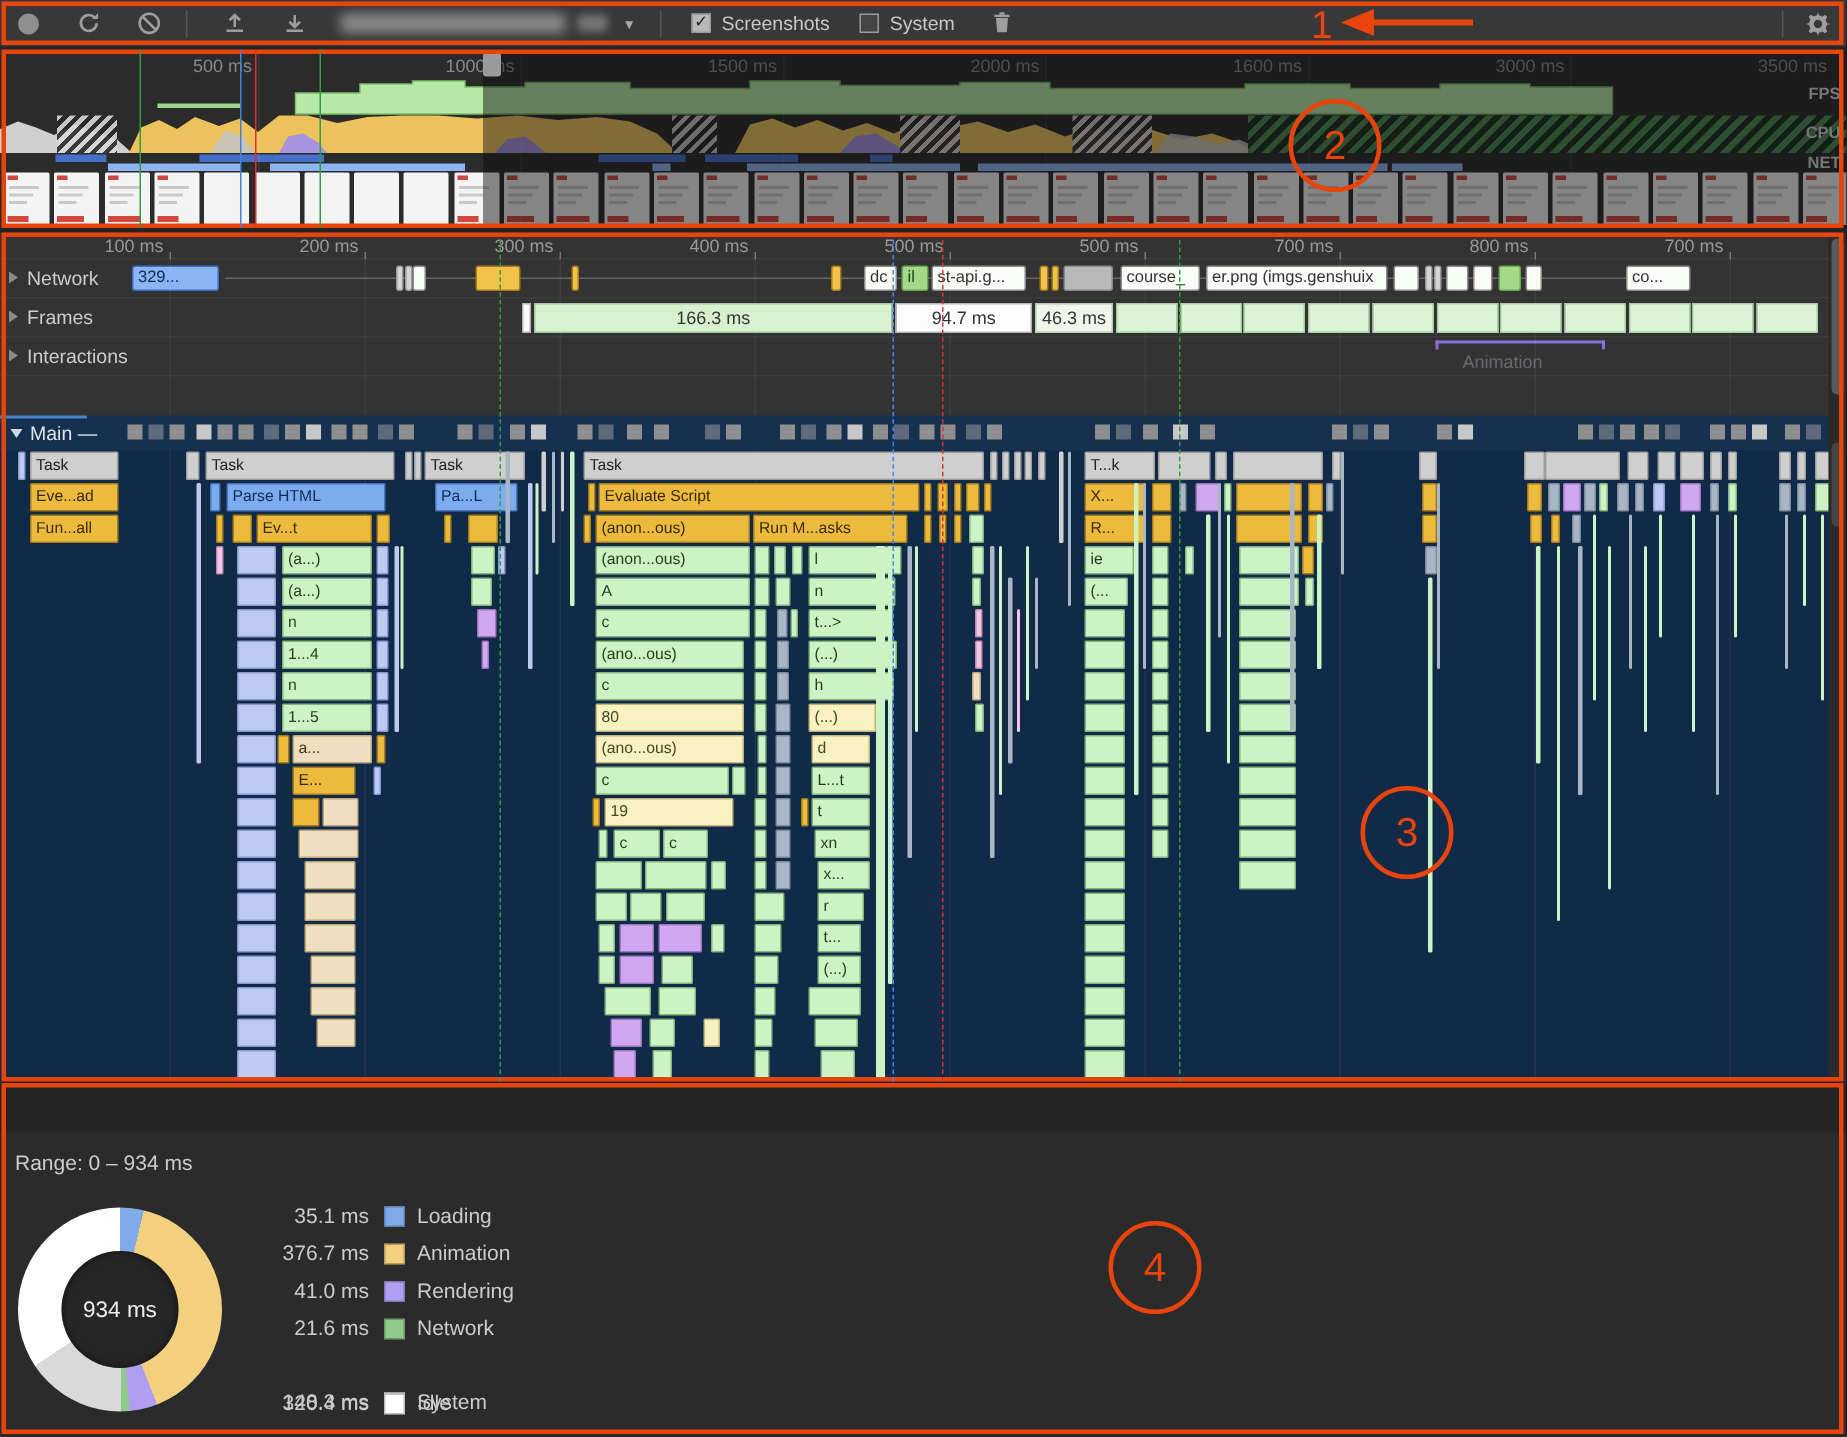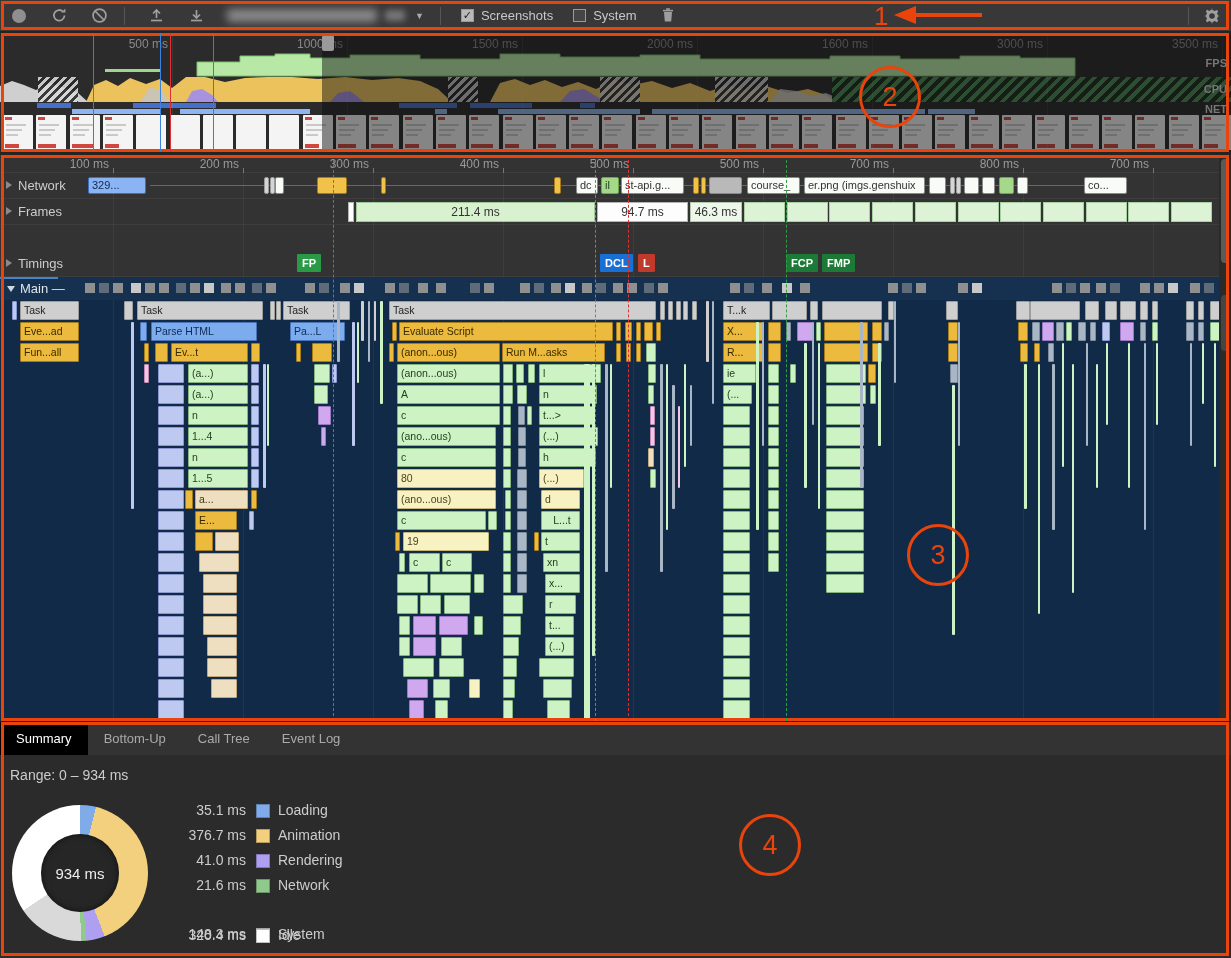--- a/index.html
+++ b/index.html
@@ -474,45 +474,42 @@
           <div class="net-item" style="left: 999px; width: 15px; background: rgb(165, 217, 138); border-color: rgb(106, 168, 79); color: rgb(30, 61, 28);"></div>
           <div class="net-item" style="left: 1017px; width: 11px; background: rgb(248, 251, 246); border-color: rgb(138, 138, 138); color: rgb(51, 51, 51);"></div>
           <div class="net-item" style="left: 1084px; width: 43px; background: rgb(248, 251, 246); border-color: rgb(138, 138, 138); color: rgb(51, 51, 51);">co...</div>
         </div>
     </div>
     <div class="trk-row" style="top:44px">
       <span class="trk-tri"></span>
       <span class="trk-label">Frames</span>
       <div id="frame-items" style="position:absolute;left:0;top:0;width:1231px;height:26px">
           <div class="frame-item" style="left: 348px; width: 6px; background: rgb(253, 253, 253); border-color: rgb(181, 181, 181);"></div>
-          <div class="frame-item" style="left: 356px; width: 239px; background: rgb(216, 242, 208); border-color: rgb(159, 199, 154);">211.4 ms</div>
+          <div class="frame-item" style="left: 356px; width: 239px; background: rgb(216, 242, 208); border-color: rgb(159, 199, 154);">166.3 ms</div>
           <div class="frame-item" style="left: 597px; width: 91px; background: rgb(253, 253, 253); border-color: rgb(181, 181, 181);">94.7 ms</div>
           <div class="frame-item" style="left: 690px; width: 52px; background: rgb(238, 248, 234); border-color: rgb(181, 201, 176);">46.3 ms</div>
           <div class="frame-item" style="left: 744px; width: 41px; background: rgb(221, 243, 214); border-color: rgb(168, 205, 162);"></div>
           <div class="frame-item" style="left: 786.7px; width: 41px; background: rgb(221, 243, 214); border-color: rgb(168, 205, 162);"></div>
           <div class="frame-item" style="left: 829.4px; width: 41px; background: rgb(221, 243, 214); border-color: rgb(168, 205, 162);"></div>
           <div class="frame-item" style="left: 872.1px; width: 41px; background: rgb(221, 243, 214); border-color: rgb(168, 205, 162);"></div>
           <div class="frame-item" style="left: 914.8px; width: 41px; background: rgb(221, 243, 214); border-color: rgb(168, 205, 162);"></div>
           <div class="frame-item" style="left: 957.5px; width: 41px; background: rgb(221, 243, 214); border-color: rgb(168, 205, 162);"></div>
           <div class="frame-item" style="left: 1000.2px; width: 41px; background: rgb(221, 243, 214); border-color: rgb(168, 205, 162);"></div>
           <div class="frame-item" style="left: 1042.9px; width: 41px; background: rgb(221, 243, 214); border-color: rgb(168, 205, 162);"></div>
           <div class="frame-item" style="left: 1085.6px; width: 41px; background: rgb(221, 243, 214); border-color: rgb(168, 205, 162);"></div>
           <div class="frame-item" style="left: 1128.3px; width: 41px; background: rgb(221, 243, 214); border-color: rgb(168, 205, 162);"></div>
           <div class="frame-item" style="left: 1171px; width: 41px; background: rgb(221, 243, 214); border-color: rgb(168, 205, 162);"></div>
         </div>
     </div>
-    <div class="trk-row" style="top:96px">
+    <div class="trk-row" style="top:70px">
       <span class="trk-tri"></span>
-      <span class="trk-label">Timings</span>
-      <div id="timing-items" style="position:absolute;left:0;top:0;width:1231px;height:26px">
-          <div class="badge" style="left: 297px; background: rgb(42, 154, 71);">FP</div>
-          <div class="badge" style="left: 600px; background: rgb(26, 111, 212);">DCL</div>
-          <div class="badge" style="left: 638px; background: rgb(192, 57, 43);">L</div>
-          <div class="badge" style="left: 786px; background: rgb(29, 122, 54);">FCP</div>
-          <div class="badge" style="left: 822px; background: rgb(29, 122, 54);">FMP</div>
+      <span class="trk-label">Interactions</span>
+      <div id="inter-items" style="position:absolute;left:0;top:0;width:1231px;height:26px">
+          <div style="position: absolute; left: 957px; top: 2px; width: 113px; height: 6px; border-top: 2px solid rgb(138, 111, 216); border-right: 2px solid rgb(138, 111, 216); border-left: 2px solid rgb(138, 111, 216); border-image: initial; border-bottom: none;"></div>
+          <div style="position: absolute; left: 975px; top: 9px; font-size: 12px; color: rgba(200, 200, 220, 0.35);">Animation</div>
         </div>
     </div>
   <div style="position: absolute; left: 113px; top: 18px; width: 1px; height: 127px; background: rgba(255, 255, 255, 0.05);"></div>
       <div style="position: absolute; left: 243px; top: 18px; width: 1px; height: 127px; background: rgba(255, 255, 255, 0.05);"></div>
       <div style="position: absolute; left: 373px; top: 18px; width: 1px; height: 127px; background: rgba(255, 255, 255, 0.05);"></div>
       <div style="position: absolute; left: 503px; top: 18px; width: 1px; height: 127px; background: rgba(255, 255, 255, 0.05);"></div>
       <div style="position: absolute; left: 633px; top: 18px; width: 1px; height: 127px; background: rgba(255, 255, 255, 0.05);"></div>
       <div style="position: absolute; left: 763px; top: 18px; width: 1px; height: 127px; background: rgba(255, 255, 255, 0.05);"></div>
       <div style="position: absolute; left: 893px; top: 18px; width: 1px; height: 127px; background: rgba(255, 255, 255, 0.05);"></div>
       <div style="position: absolute; left: 1023px; top: 18px; width: 1px; height: 127px; background: rgba(255, 255, 255, 0.05);"></div>
@@ -712,21 +709,21 @@
       <div class="fblock" style="left: 539px; top: 169px; width: 45px; background: rgb(248, 242, 194); border-color: rgb(194, 182, 121); color: rgb(74, 68, 32);">(...)</div>
       <div class="fblock" style="left: 650px; top: 169px; width: 6px; background: rgb(205, 242, 195); border-color: rgb(132, 179, 126); color: rgb(30, 61, 28);"></div>
       <div class="fblock" style="left: 397px; top: 190px; width: 99px; background: rgb(248, 242, 194); border-color: rgb(194, 182, 121); color: rgb(74, 68, 32);">(ano...ous)</div>
       <div class="fblock" style="left: 505px; top: 190px; width: 6px; background: rgb(205, 242, 195); border-color: rgb(132, 179, 126); color: rgb(30, 61, 28);"></div>
       <div class="fblock" style="left: 517px; top: 190px; width: 10px; background: rgb(168, 182, 198); border-color: rgb(125, 139, 155); color: rgb(34, 34, 34);"></div>
       <div class="fblock" style="left: 541px; top: 190px; width: 39px; background: rgb(248, 242, 194); border-color: rgb(194, 182, 121); color: rgb(74, 68, 32);">d</div>
       <div class="fblock" style="left: 397px; top: 211px; width: 89px; background: rgb(205, 242, 195); border-color: rgb(132, 179, 126); color: rgb(30, 61, 28);">c</div>
       <div class="fblock" style="left: 488px; top: 211px; width: 9px; background: rgb(205, 242, 195); border-color: rgb(132, 179, 126); color: rgb(30, 61, 28);"></div>
       <div class="fblock" style="left: 505px; top: 211px; width: 6px; background: rgb(205, 242, 195); border-color: rgb(132, 179, 126); color: rgb(30, 61, 28);"></div>
       <div class="fblock" style="left: 517px; top: 211px; width: 10px; background: rgb(168, 182, 198); border-color: rgb(125, 139, 155); color: rgb(34, 34, 34);"></div>
-      <div class="fblock" style="left: 541px; top: 211px; width: 39px; background: rgb(205, 242, 195); border-color: rgb(132, 179, 126); color: rgb(30, 61, 28); text-align: center;">L...t</div>
+      <div class="fblock" style="left: 541px; top: 211px; width: 39px; background: rgb(205, 242, 195); border-color: rgb(132, 179, 126); color: rgb(30, 61, 28);">L...t</div>
       <div class="fblock" style="left: 395px; top: 232px; width: 4px; background: rgb(236, 186, 60); border-color: rgb(166, 124, 26); color: rgb(58, 42, 0);"></div>
       <div class="fblock" style="left: 403px; top: 232px; width: 86px; background: rgb(248, 242, 194); border-color: rgb(194, 182, 121); color: rgb(74, 68, 32);">19</div>
       <div class="fblock" style="left: 503px; top: 232px; width: 8px; background: rgb(205, 242, 195); border-color: rgb(132, 179, 126); color: rgb(30, 61, 28);"></div>
       <div class="fblock" style="left: 517px; top: 232px; width: 10px; background: rgb(168, 182, 198); border-color: rgb(125, 139, 155); color: rgb(34, 34, 34);"></div>
       <div class="fblock" style="left: 534px; top: 232px; width: 4px; background: rgb(236, 186, 60); border-color: rgb(166, 124, 26); color: rgb(58, 42, 0);"></div>
       <div class="fblock" style="left: 541px; top: 232px; width: 39px; background: rgb(205, 242, 195); border-color: rgb(132, 179, 126); color: rgb(30, 61, 28);">t</div>
       <div class="fblock" style="left: 399px; top: 253px; width: 6px; background: rgb(205, 242, 195); border-color: rgb(132, 179, 126); color: rgb(30, 61, 28);"></div>
       <div class="fblock" style="left: 409px; top: 253px; width: 31px; background: rgb(205, 242, 195); border-color: rgb(132, 179, 126); color: rgb(30, 61, 28);">c</div>
       <div class="fblock" style="left: 442px; top: 253px; width: 30px; background: rgb(205, 242, 195); border-color: rgb(132, 179, 126); color: rgb(30, 61, 28);">c</div>
       <div class="fblock" style="left: 503px; top: 253px; width: 8px; background: rgb(205, 242, 195); border-color: rgb(132, 179, 126); color: rgb(30, 61, 28);"></div>
@@ -907,26 +904,20 @@
       <div class="dashline" style="left: 333px; border-color: rgb(47, 158, 68);"></div>
       <div class="dashline" style="left: 595px; border-color: rgb(69, 133, 245);"></div>
       <div class="dashline" style="left: 628px; border-color: rgb(224, 49, 49);"></div>
       <div class="dashline" style="left: 786px; border-color: rgb(47, 158, 68);"></div>
     </div>
   <div id="scrollbar">
     <div class="thumb" style="top:4px;height:104px"></div>
     <div class="thumb" style="top:140px;height:56px;background:#454545"></div>
   </div>
 
-  <div id="tabbar">
-    <div class="tab active">Summary</div>
-    <div class="tab">Bottom-Up</div>
-    <div class="tab">Call Tree</div>
-    <div class="tab">Event Log</div>
-  </div>
   <div id="bottom">
     <div id="range">Range: 0 – 934 ms</div>
     <div id="donut" style="background: conic-gradient(rgb(127, 172, 232) 0deg, rgb(127, 172, 232) 13.5231deg, rgb(242, 208, 126) 13.5231deg, rgb(242, 208, 126) 158.656deg, rgb(175, 159, 240) 158.656deg, rgb(175, 159, 240) 174.452deg, rgb(144, 201, 140) 174.452deg, rgb(144, 201, 140) 179.422deg, rgb(217, 217, 217) 179.422deg, rgb(217, 217, 217) 236.558deg, rgb(255, 255, 255) 236.558deg, rgb(255, 255, 255) 360deg);">
       <div class="hole"></div>
       <div class="ctr">934 ms</div>
     </div>
     <div id="legend" style="position:absolute;left:166px;top:47px">
         <div class="leg-row" style="left: 0px; top: 0px; width: 260px;">
           <div class="leg-val">35.1 ms</div>
           <div class="leg-sw" style="background: rgb(127, 172, 232); border: 1px solid rgba(0, 0, 0, 0.25);"></div>

